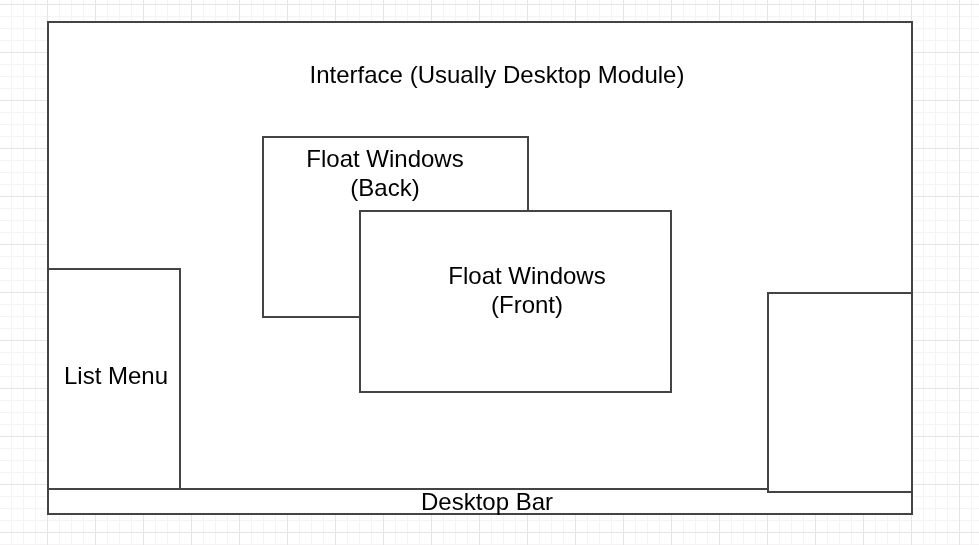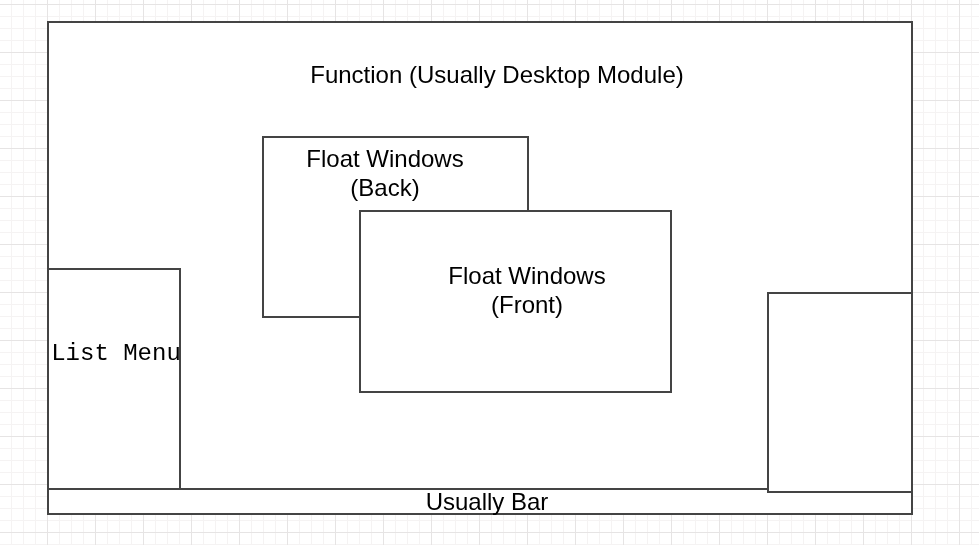--- a/index.html
+++ b/index.html
@@ -33,31 +33,31 @@
     line-height: 29px;
     color: var(--text, #000000);
   }
 </style>
 </head>
 <body>
 
 <div class="canvas">
 
   <div class="shape" style="left:47px; top:21px; width:866px; height:494px;"></div>
-  <div class="label" style="left:497px; top:60px; width:450px;">Function (Usually Desktop Module)</div>
+  <div class="label" style="left:497px; top:60px; width:450px;">Interface (Usually Desktop Module)</div>
 
   <div class="shape" style="left:262px; top:136px; width:267px; height:182px;"></div>
   <div class="label" style="left:385px; top:144px; width:280px;">Float Windows
 (Back)</div>
 
   <div class="shape" style="left:359px; top:210px; width:313px; height:183px;"></div>
   <div class="label" style="left:527px; top:261px; width:280px;">Float Windows
 (Front)</div>
 
   <div class="shape" style="left:47px; top:268px; width:134px; height:222px;"></div>
-  <div class="label" style="left:116px; top:339px; width:180px;font-family:Liberation Mono, monospace;">List Menu</div>
+  <div class="label" style="left:116px; top:361px; width:180px;">List Menu</div>
 
   <div class="shape" style="left:47px; top:488px; width:866px; height:27px;"></div>
-  <div class="label" style="left:487px; top:487px; width:300px;">Usually Bar</div>
+  <div class="label" style="left:487px; top:487px; width:300px;">Desktop Bar</div>
 
   <div class="shape" style="left:767px; top:292px; width:146px; height:201px;"></div>
 
 </div>
 
 </body></html>

